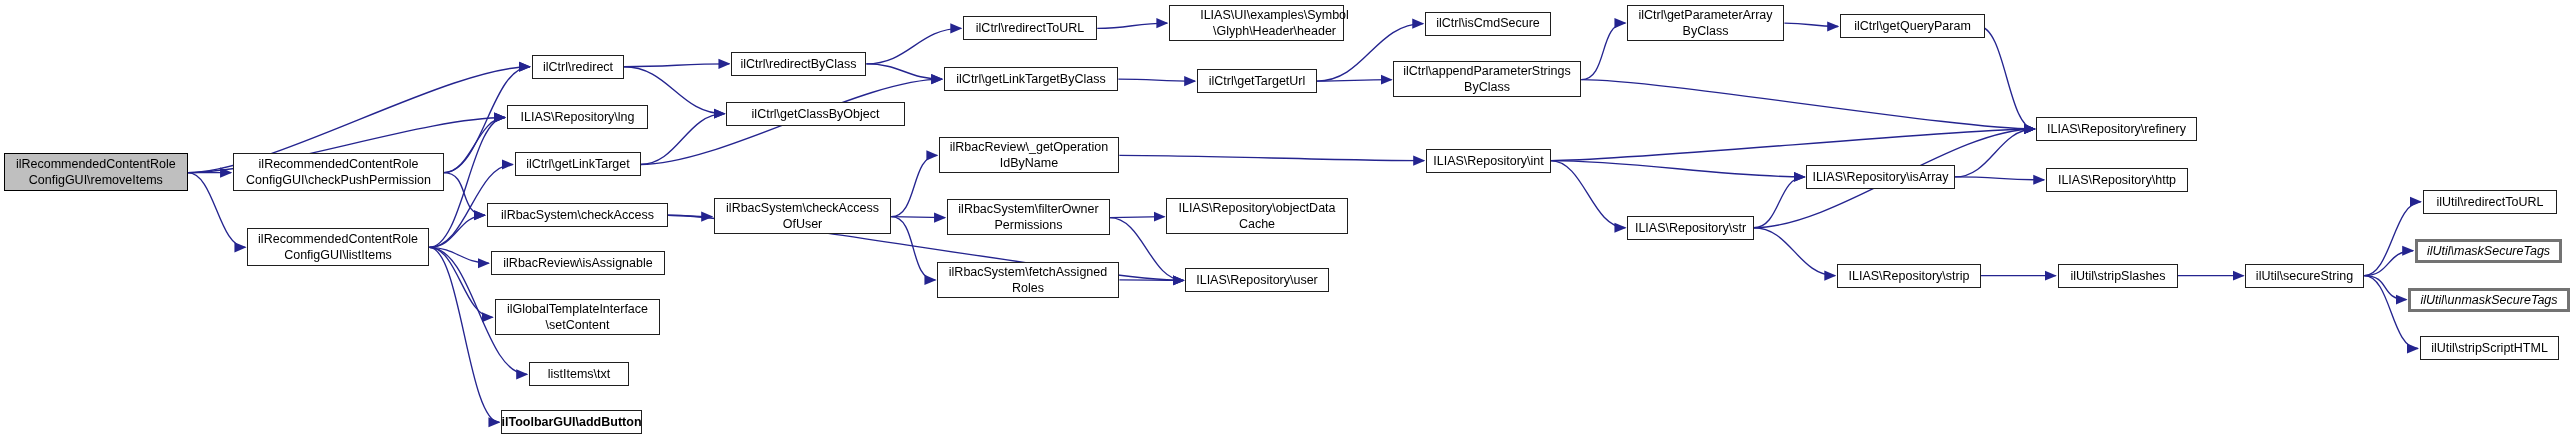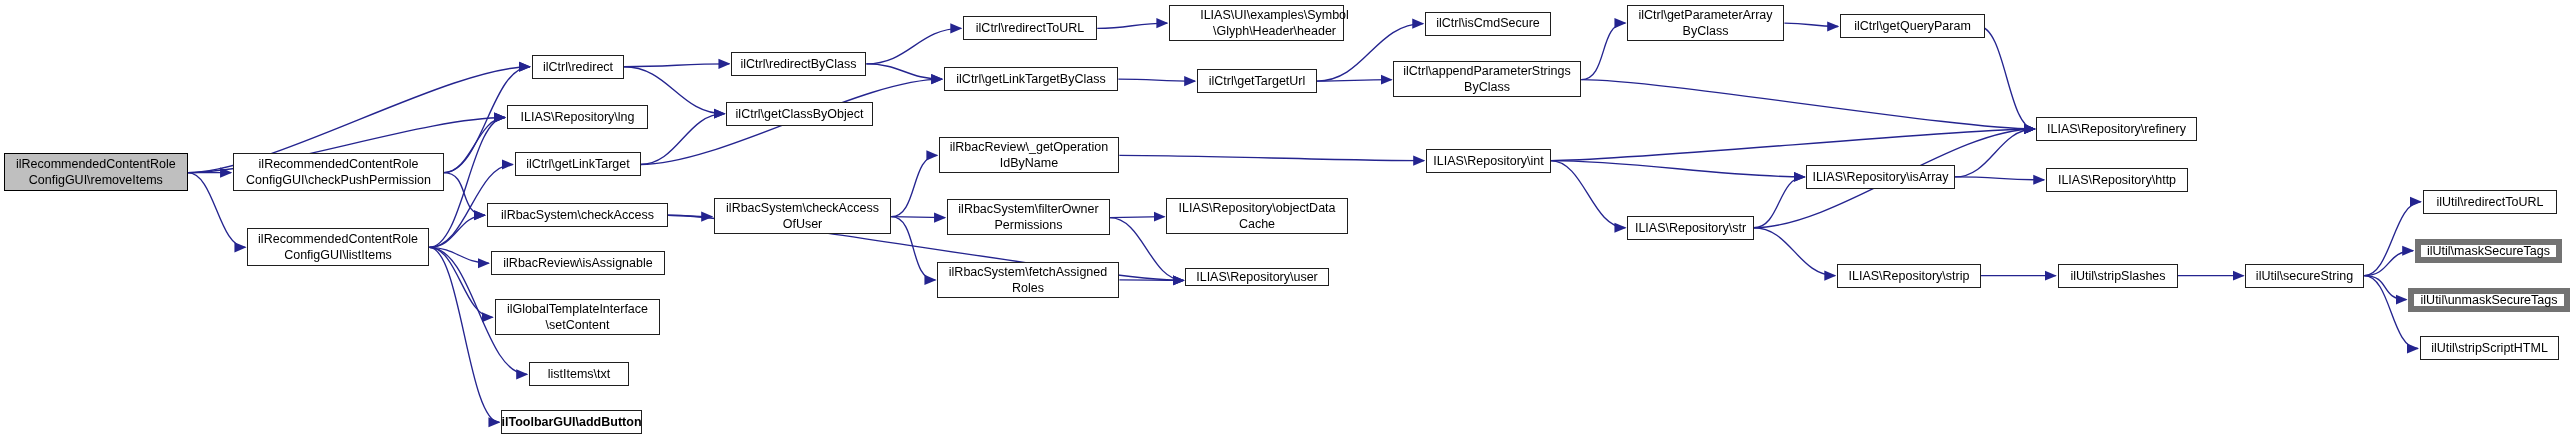--- a/index.html
+++ b/index.html
@@ -22,21 +22,22 @@
     font-size:12.5px;line-height:1.3;
     white-space:pre-line;
     cursor:pointer;
     z-index:2;
   }
   .node.start{
     background:#bfbfbf;
     border:1px solid #000000;
   }
   .node.truncated{
-    border:6px solid #737373;
+    border:3px solid #737373;
+    font-style:italic;
   }
   .edgepath{fill:none;stroke-width:1.4px;}
 </style>
 </head>
 <body>
 
 <div id="stage">
   <svg id="edges" viewBox="0 0 2688 461" xmlns="http://www.w3.org/2000/svg">
       <defs>
         <marker id="arrow" viewBox="0 0 10 10" refX="9" refY="5" markerWidth="9" markerHeight="9" orient="auto-start-reverse">
@@ -105,37 +106,37 @@
     <div class="node" style="left: 532px; top: 55px; width: 92px; height: 24px;">ilCtrl\redirect</div>
     <div class="node" style="left: 507px; top: 105px; width: 141px; height: 24px;">ILIAS\Repository\lng</div>
     <div class="node" style="left: 515px; top: 152px; width: 126px; height: 24px;">ilCtrl\getLinkTarget</div>
     <div class="node" style="left: 487px; top: 203px; width: 181px; height: 24px;">ilRbacSystem\checkAccess</div>
     <div class="node" style="left: 491px; top: 251px; width: 174px; height: 24px;">ilRbacReview\isAssignable</div>
     <div class="node" style="left: 495px; top: 299px; width: 165px; height: 36px;">ilGlobalTemplateInterface
 \setContent</div>
     <div class="node" style="left: 529px; top: 362px; width: 100px; height: 24px;">listItems\txt</div>
     <div class="node" style="left: 501px; top: 410px; width: 141px; height: 24px; font-weight: bold;">ilToolbarGUI\addButton</div>
     <div class="node" style="left: 731px; top: 52px; width: 135px; height: 24px;">ilCtrl\redirectByClass</div>
-    <div class="node" style="left: 726px; top: 102px; width: 147px; height: 24px;">ilCtrl\getClassByObject</div>
+    <div class="node" style="left: 726px; top: 102px; width: 179px; height: 24px;">ilCtrl\getClassByObject</div>
     <div class="node" style="left: 714px; top: 198px; width: 177px; height: 36px;">ilRbacSystem\checkAccess
 OfUser</div>
     <div class="node" style="left: 963px; top: 16.3px; width: 134px; height: 24px;">ilCtrl\redirectToURL</div>
     <div class="node" style="left: 944px; top: 67px; width: 174px; height: 24px;">ilCtrl\getLinkTargetByClass</div>
     <div class="node" style="left: 947px; top: 199px; width: 163px; height: 36px;">ilRbacSystem\filterOwner
 Permissions</div>
     <div class="node" style="left: 939px; top: 137px; width: 180px; height: 36px;">ilRbacReview\_getOperation
 IdByName</div>
     <div class="node" style="left: 937px; top: 262px; width: 182px; height: 36px;">ilRbacSystem\fetchAssigned
 Roles</div>
     <div class="node" style="left: 1169px; top: 4.8px; width: 175px; height: 36px; padding-left: 36px;">ILIAS\UI\examples\Symbol
 \Glyph\Header\header</div>
     <div class="node" style="left: 1197px; top: 69px; width: 120px; height: 24px;">ilCtrl\getTargetUrl</div>
     <div class="node" style="left: 1166px; top: 198px; width: 182px; height: 36px;">ILIAS\Repository\objectData
 Cache</div>
-    <div class="node" style="left: 1185px; top: 268px; width: 144px; height: 18px;">ILIAS\Repository\user</div>
+    <div class="node" style="left: 1185px; top: 268px; width: 144px; height: 24px;">ILIAS\Repository\user</div>
     <div class="node" style="left: 1425px; top: 11.5px; width: 126px; height: 24px;">ilCtrl\isCmdSecure</div>
     <div class="node" style="left: 1393px; top: 61px; width: 188px; height: 36px;">ilCtrl\appendParameterStrings
 ByClass</div>
     <div class="node" style="left: 1426px; top: 149px; width: 125px; height: 24px;">ILIAS\Repository\int</div>
     <div class="node" style="left: 1627px; top: 4.8px; width: 157px; height: 36px;">ilCtrl\getParameterArray
 ByClass</div>
     <div class="node" style="left: 1840px; top: 14.4px; width: 145px; height: 24px;">ilCtrl\getQueryParam</div>
     <div class="node" style="left: 1627px; top: 216px; width: 127px; height: 24px;">ILIAS\Repository\str</div>
     <div class="node" style="left: 2036px; top: 117px; width: 161px; height: 24px;">ILIAS\Repository\refinery</div>
     <div class="node" style="left: 1806px; top: 165px; width: 149px; height: 24px;">ILIAS\Repository\isArray</div>

